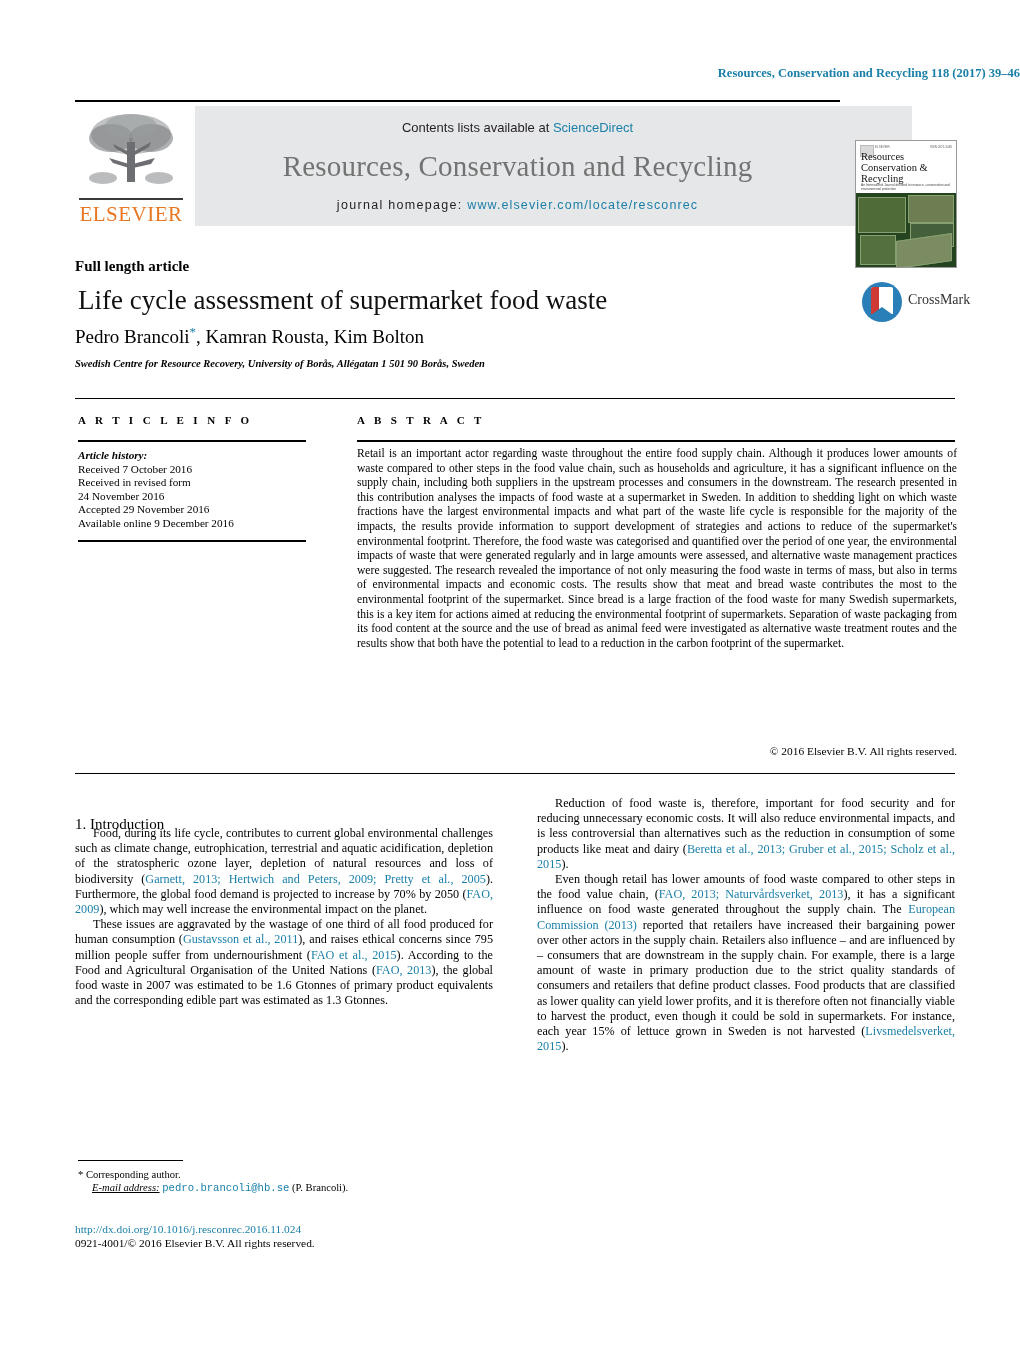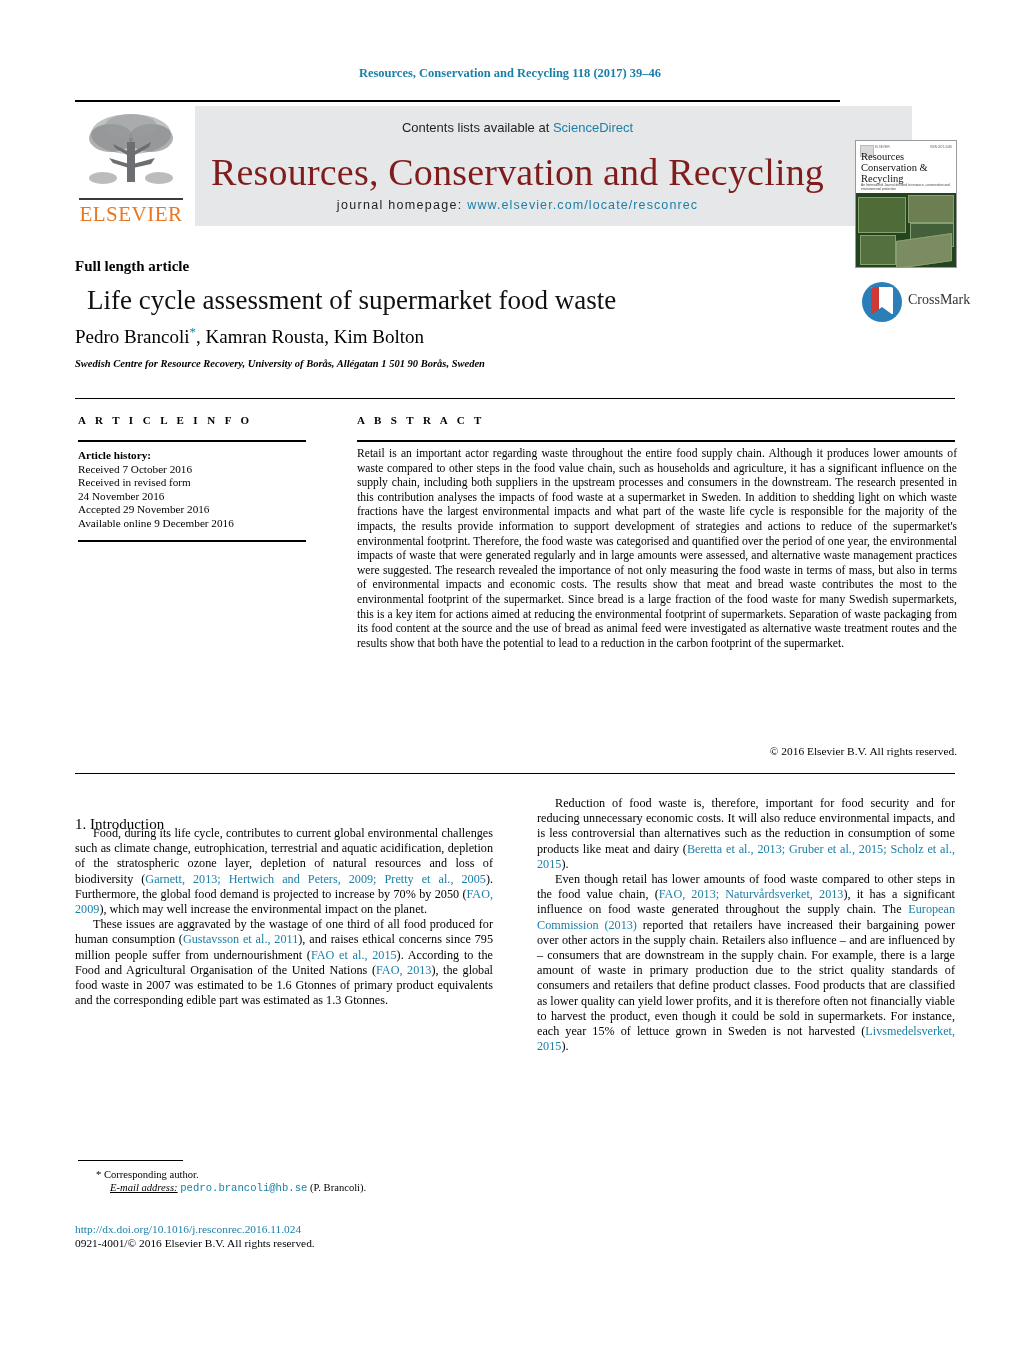--- a/index.html
+++ b/index.html
@@ -1,38 +1,38 @@
 <!DOCTYPE html>
 <html><head>
 <meta charset="utf-8">
 <style>
   html,body{margin:0;padding:0;background:#ffffff;}
   body{width:1020px;height:1351px;font-family:"Liberation Serif",serif;color:#000;position:relative;}
   .page{position:absolute;left:0;top:0;width:1020px;height:1351px;}
 
   
-  .runhead{position:absolute;left:0;top:66px;width:1020px;text-align:center;
+  .runhead{position:absolute;left:0;top:66px;width:1020px;text-align:right;
            font-family:"Liberation Serif",serif;font-size:12.5px;color:#1a7fa8;font-weight:600;}
 
   
   .masthead{position:absolute;left:75px;top:100px;width:880px;height:128px;}
   .mh-rule{position:absolute;left:0;top:0;width:765px;height:2px;background:#000;}
   .logo-box{position:absolute;left:0;top:6px;width:112px;height:120px;}
   .tree{position:absolute;left:8px;top:2px;width:96px;height:88px;overflow:hidden;}
   .tree svg{display:block;}
   .logo-rule{position:absolute;left:4px;top:92px;width:104px;height:2px;background:#3b3b3b;}
   .elsevier-word{position:absolute;left:0;top:96px;width:112px;text-align:center;
         font-family:"Liberation Serif",serif;font-size:21px;letter-spacing:.5px;color:#E87722;}
 
   .banner{position:absolute;left:120px;top:6px;width:717px;height:120px;background:#e6e7e8;}
   .banner .cl{position:absolute;left:0;top:14px;width:645px;text-align:center;font-size:13px;
         font-family:"Liberation Sans",sans-serif;color:#231f20;}
   .banner .cl a{color:#1a7fa8;text-decoration:none;}
-  .banner .jt{position:absolute;left:0;top:44px;width:645px;text-align:center;font-size:38px;
-        font-family:"Liberation Serif",serif;color:#7f1d1d;letter-spacing:.2px;}
+  .banner .jt{position:absolute;left:0;top:44px;width:645px;text-align:center;font-size:29px;
+        font-family:"Liberation Serif",serif;color:#737373;letter-spacing:.2px;}
   .banner .hp{position:absolute;left:0;top:92px;width:645px;text-align:center;font-size:12.5px;
         font-family:"Liberation Sans",sans-serif;color:#231f20;letter-spacing:1.3px;}
   .banner .hp a{color:#1a7fa8;text-decoration:none;letter-spacing:1.1px;}
 
   
   .cover{position:absolute;left:780px;top:2px;width:100px;height:126px;background:#1f3d1f;
          border:1px solid #9a9a9a;overflow:hidden;margin-top:38px;}
   .cover .cv-top{position:absolute;left:0;top:0;width:100px;height:52px;background:#fff;}
   .cover .cv-els{position:absolute;left:4px;top:4px;width:12px;height:10px;background:#d9d9d9;
          border:1px solid #bbb;}
@@ -41,21 +41,21 @@
   .cover .cv-issn{position:absolute;right:4px;top:4px;font-size:3px;color:#666;
          font-family:"Liberation Sans",sans-serif;}
   .cover .cv-title{position:absolute;left:5px;top:10px;width:92px;font-size:10.5px;line-height:11px;
          font-family:"Liberation Serif",serif;color:#111;}
   .cover .cv-sub{position:absolute;left:5px;top:42px;width:90px;font-size:3.2px;line-height:4.2px;
          color:#444;font-family:"Liberation Sans",sans-serif;}
   .cover .cv-photos{position:absolute;left:0;top:52px;width:100px;height:74px;background:#23441f;}
   .ph{position:absolute;background:#3c5a2e;border:1px solid #87a06f;}
   .artkind{position:absolute;left:75px;top:258px;font-size:15px;font-weight:bold;
            font-family:"Liberation Serif",serif;}
-  .title{position:absolute;left:87px;top:285px;width:760px;font-size:27px;
+  .title{position:absolute;left:78px;top:285px;width:760px;font-size:27px;
          font-family:"Liberation Serif",serif;color:#111;}
   .authors{position:absolute;left:75px;top:324px;width:760px;font-size:19px;
            font-family:"Liberation Serif",serif;}
   .authors .star{color:#1a7fa8;font-size:13px;vertical-align:super;}
   .affil{position:absolute;left:75px;top:358px;width:760px;font-size:10.5px;font-style:italic;
          font-weight:bold;font-family:"Liberation Serif",serif;}
 
   .crossmark{position:absolute;left:862px;top:282px;width:98px;height:40px;}
   .cm-circle{position:absolute;left:0;top:0;width:40px;height:40px;border-radius:50%;
              background:#2a7fb8;}
@@ -68,21 +68,21 @@
   .cm-label{position:absolute;left:46px;top:10px;font-size:14px;color:#333;
             font-family:"Liberation Serif",serif;}
 
   
   .headline-rule{position:absolute;left:75px;top:398px;width:880px;height:1px;background:#000;}
   .ai-head{position:absolute;left:78px;top:414px;font-size:11px;font-weight:bold;letter-spacing:3.4px;
            font-family:"Liberation Serif",serif;}
   .ai-rule{position:absolute;left:78px;top:440px;width:228px;height:2px;background:#000;}
   .ai-body{position:absolute;left:78px;top:449px;width:232px;font-size:11.2px;line-height:13.6px;
            font-family:"Liberation Serif",serif;}
-  .ai-body .lbl{font-weight:bold;}
+  .ai-body .lbl{font-style:italic;font-weight:bold;}
   .ai-rule2{position:absolute;left:78px;top:540px;width:228px;height:2px;background:#000;}
   .ai-kw{position:absolute;left:78px;top:549px;width:232px;font-size:11.2px;line-height:13.6px;
          font-family:"Liberation Serif",serif;}
 
   .ab-head{position:absolute;left:357px;top:414px;font-size:11px;font-weight:bold;letter-spacing:3.4px;
            font-family:Liberation Serif, serif;}
   .ab-rule{position:absolute;left:357px;top:440px;width:598px;height:2px;background:#000;}
   .ab-body{position:absolute;left:357px;top:447px;width:600px;font-size:11.6px;line-height:14.6px;
            text-align:justify;font-family:"Liberation Serif",serif;}
   .ab-copy{position:absolute;left:357px;top:745px;width:600px;text-align:right;font-size:11.4px;
@@ -95,21 +95,21 @@
   .col{position:absolute;width:418px;font-size:12.2px;line-height:15.2px;text-align:justify;
        font-family:"Liberation Serif",serif;}
   .colL{left:75px;top:826px;}
   .colR{left:537px;top:796px;}
   .col p{margin:0;text-indent:18px;}
   a.cit{color:#1a7fa8;text-decoration:none;}
 
   
   .note-rule{position:absolute;left:78px;top:1160px;width:105px;height:1px;background:#000;}
   .note{position:absolute;left:78px;top:1168px;width:420px;font-size:10.6px;line-height:13px;
-        font-family:"Liberation Serif",serif;margin-left:18px;}
+        font-family:"Liberation Serif",serif;}
   .note .ital{font-style:italic;text-decoration:underline;}
   .doi{position:absolute;left:75px;top:1222px;width:430px;font-size:11.4px;line-height:14px;
        font-family:"Liberation Serif",serif;}
   .doi a{color:#1a7fa8;text-decoration:none;}
 </style>
 </head>
 <body>
 
 <div class="page">
 

